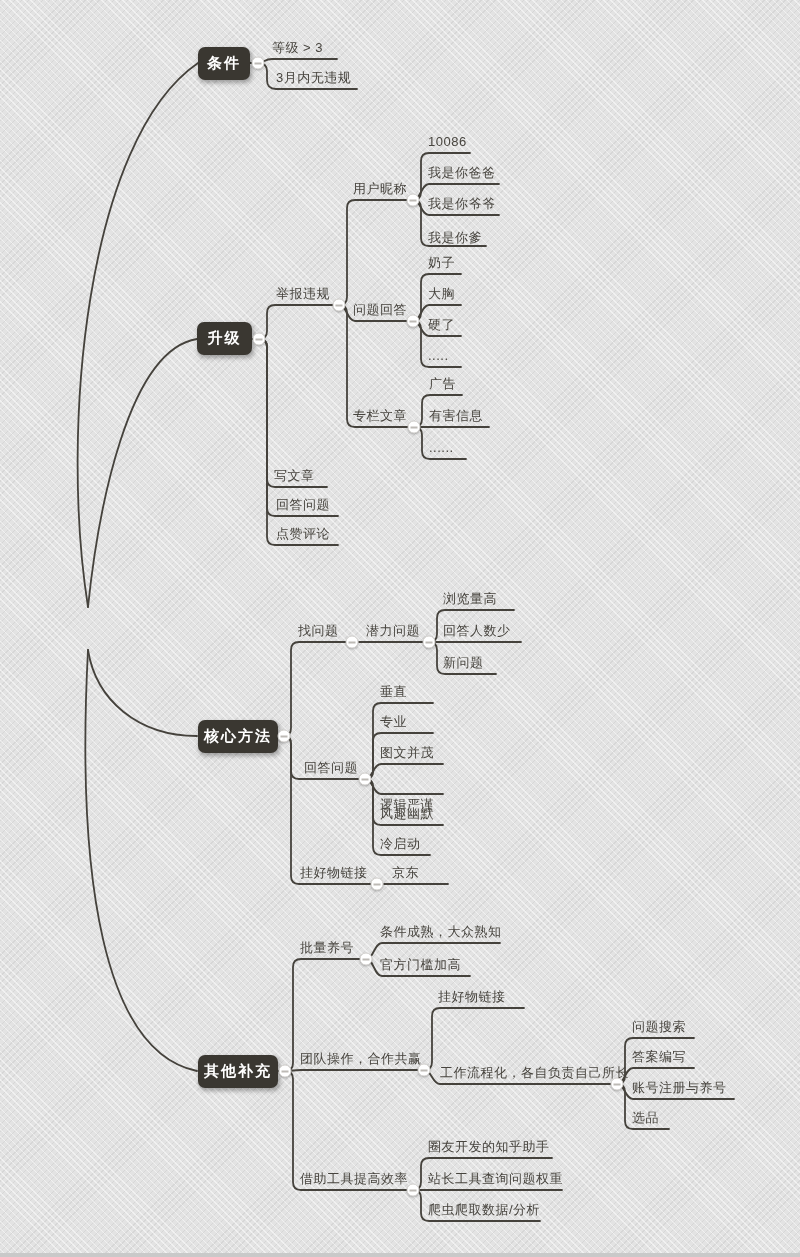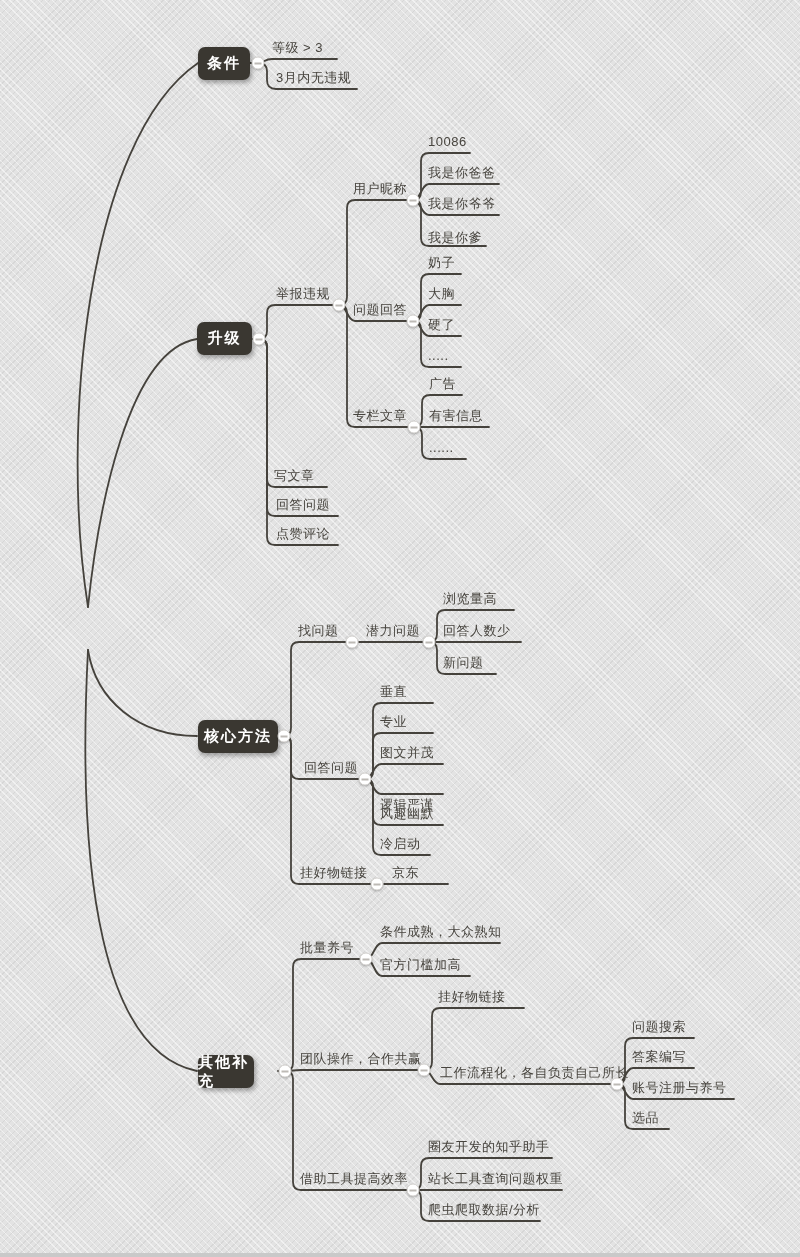--- a/index.html
+++ b/index.html
@@ -113,21 +113,21 @@
 
       <path d="M413,1190 Q421,1190 421,1182 V1166 Q421,1158 429,1158 H552"></path>
       <path d="M413,1190 H562"></path>
       <path d="M413,1190 Q421,1190 421,1198 V1213 Q421,1221 429,1221 H540"></path>
     </g>
   </svg>
 
   <div class="box" style="left:198px;top:47px;width:52px;height:33px;">条件</div>
   <div class="box" style="left:197px;top:322px;width:55px;height:33px;">升级</div>
   <div class="box" style="left:198px;top:720px;width:80px;height:33px;">核心方法</div>
-  <div class="box" style="left:198px;top:1055px;width:56px;height:33px;">其他补充</div>
+  <div class="box" style="left:198px;top:1055px;width:80px;height:33px;">其他补充</div>
 
   <div class="lbl" style="left:272px;top:40px;">等级 &gt; 3</div>
   <div class="lbl" style="left:276px;top:70px;">3月内无违规</div>
 
   <div class="lbl" style="left:276px;top:286px;">举报违规</div>
   <div class="lbl" style="left:274px;top:468px;">写文章</div>
   <div class="lbl" style="left:276px;top:497px;">回答问题</div>
   <div class="lbl" style="left:276px;top:526px;">点赞评论</div>
 
   <div class="lbl" style="left:353px;top:181px;">用户昵称</div>

